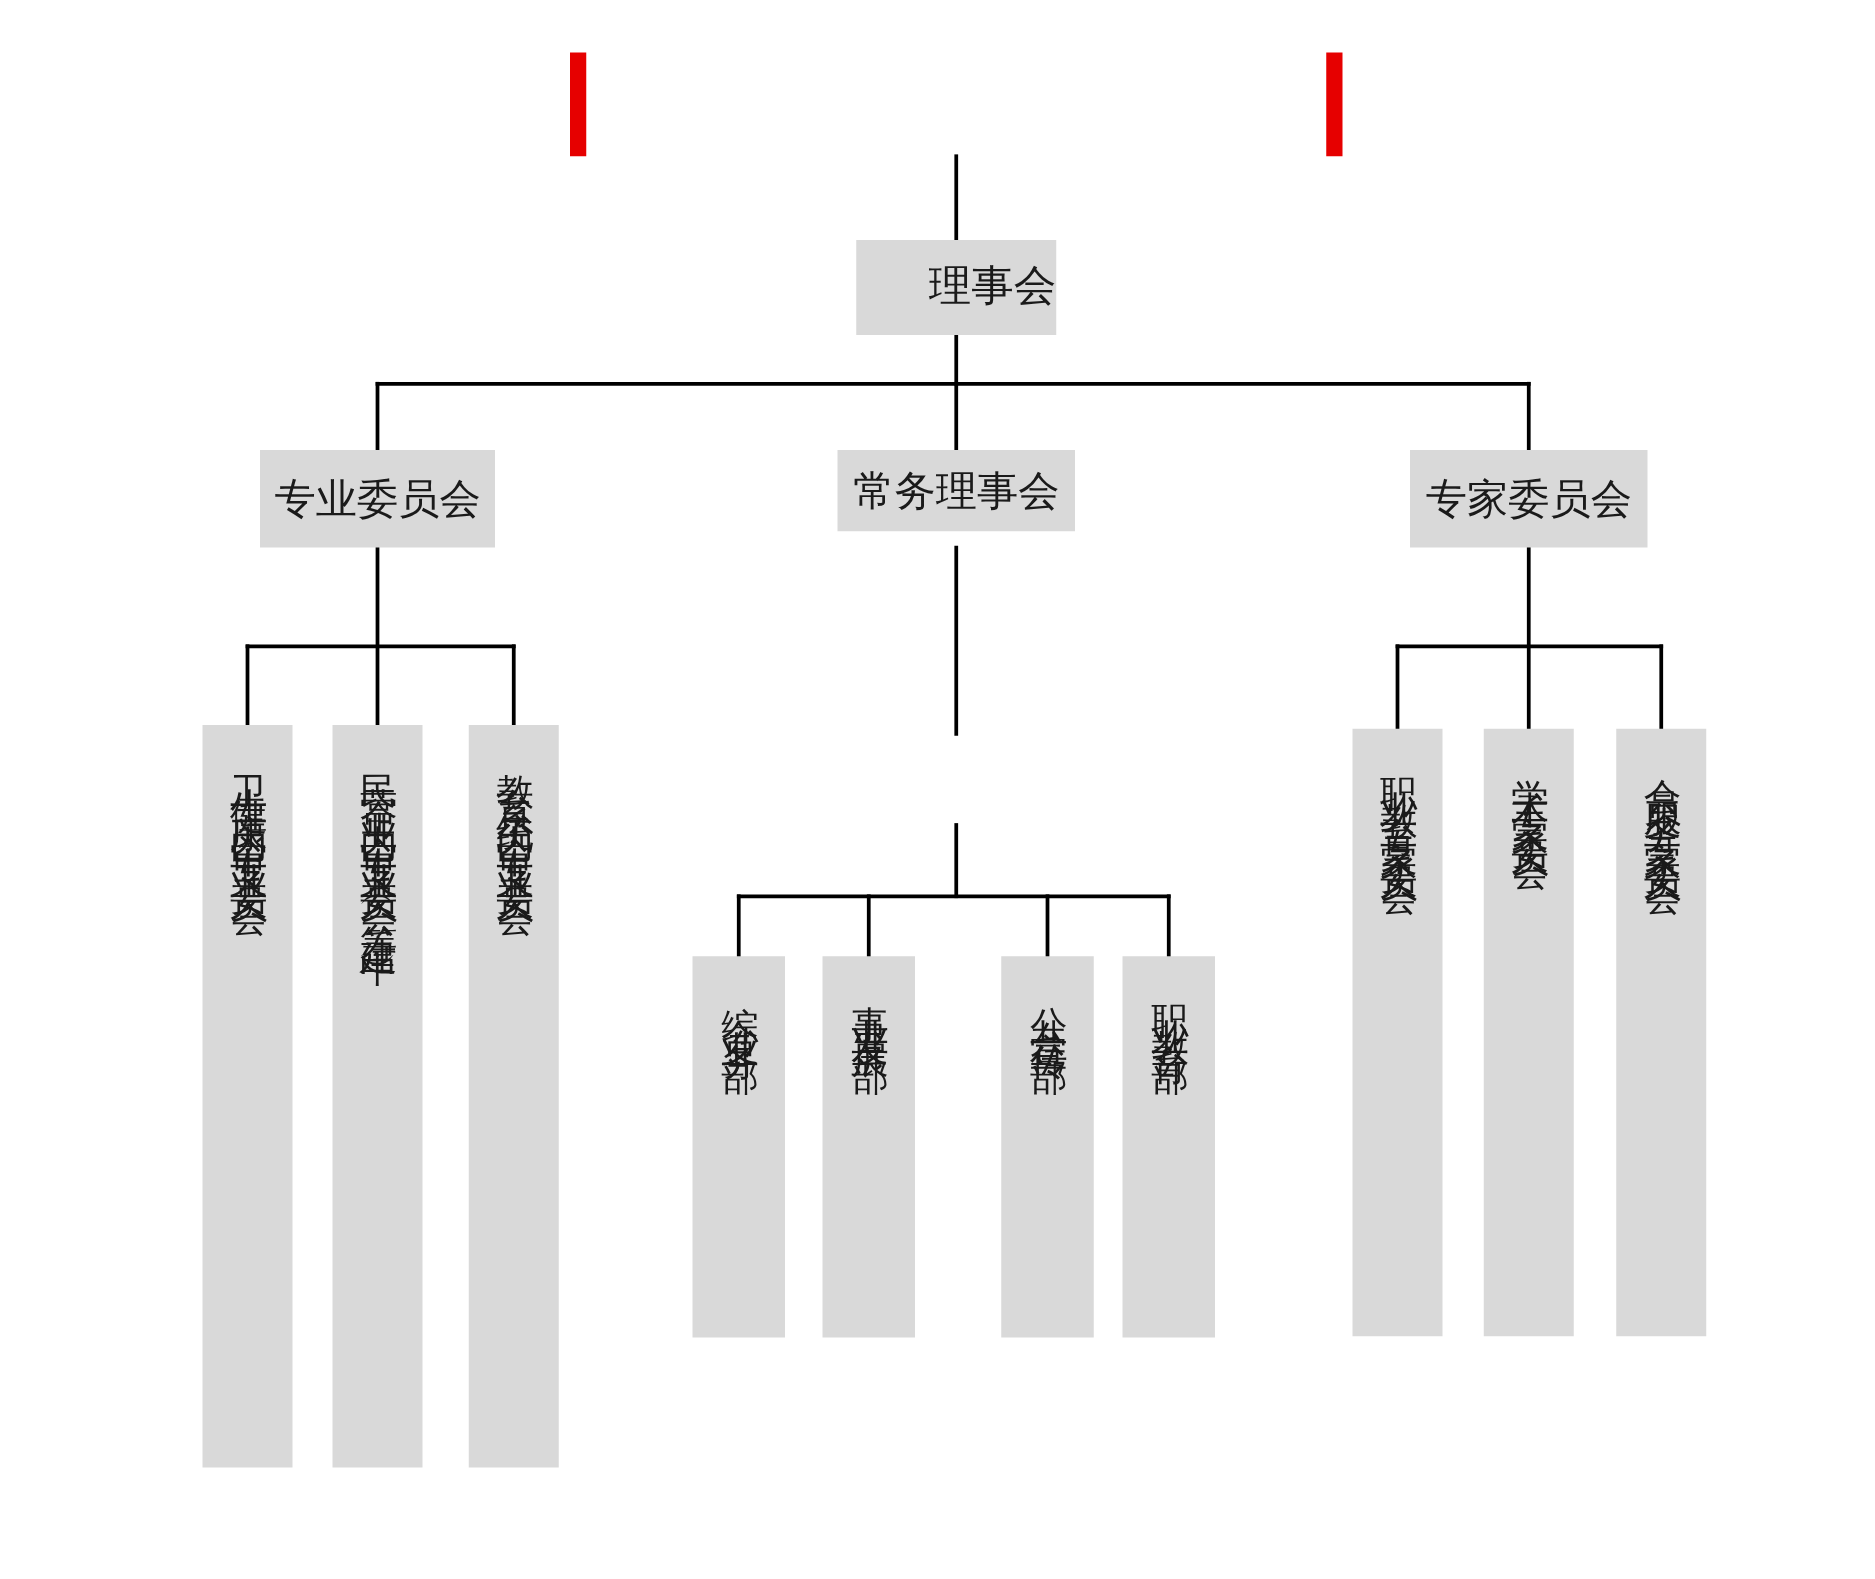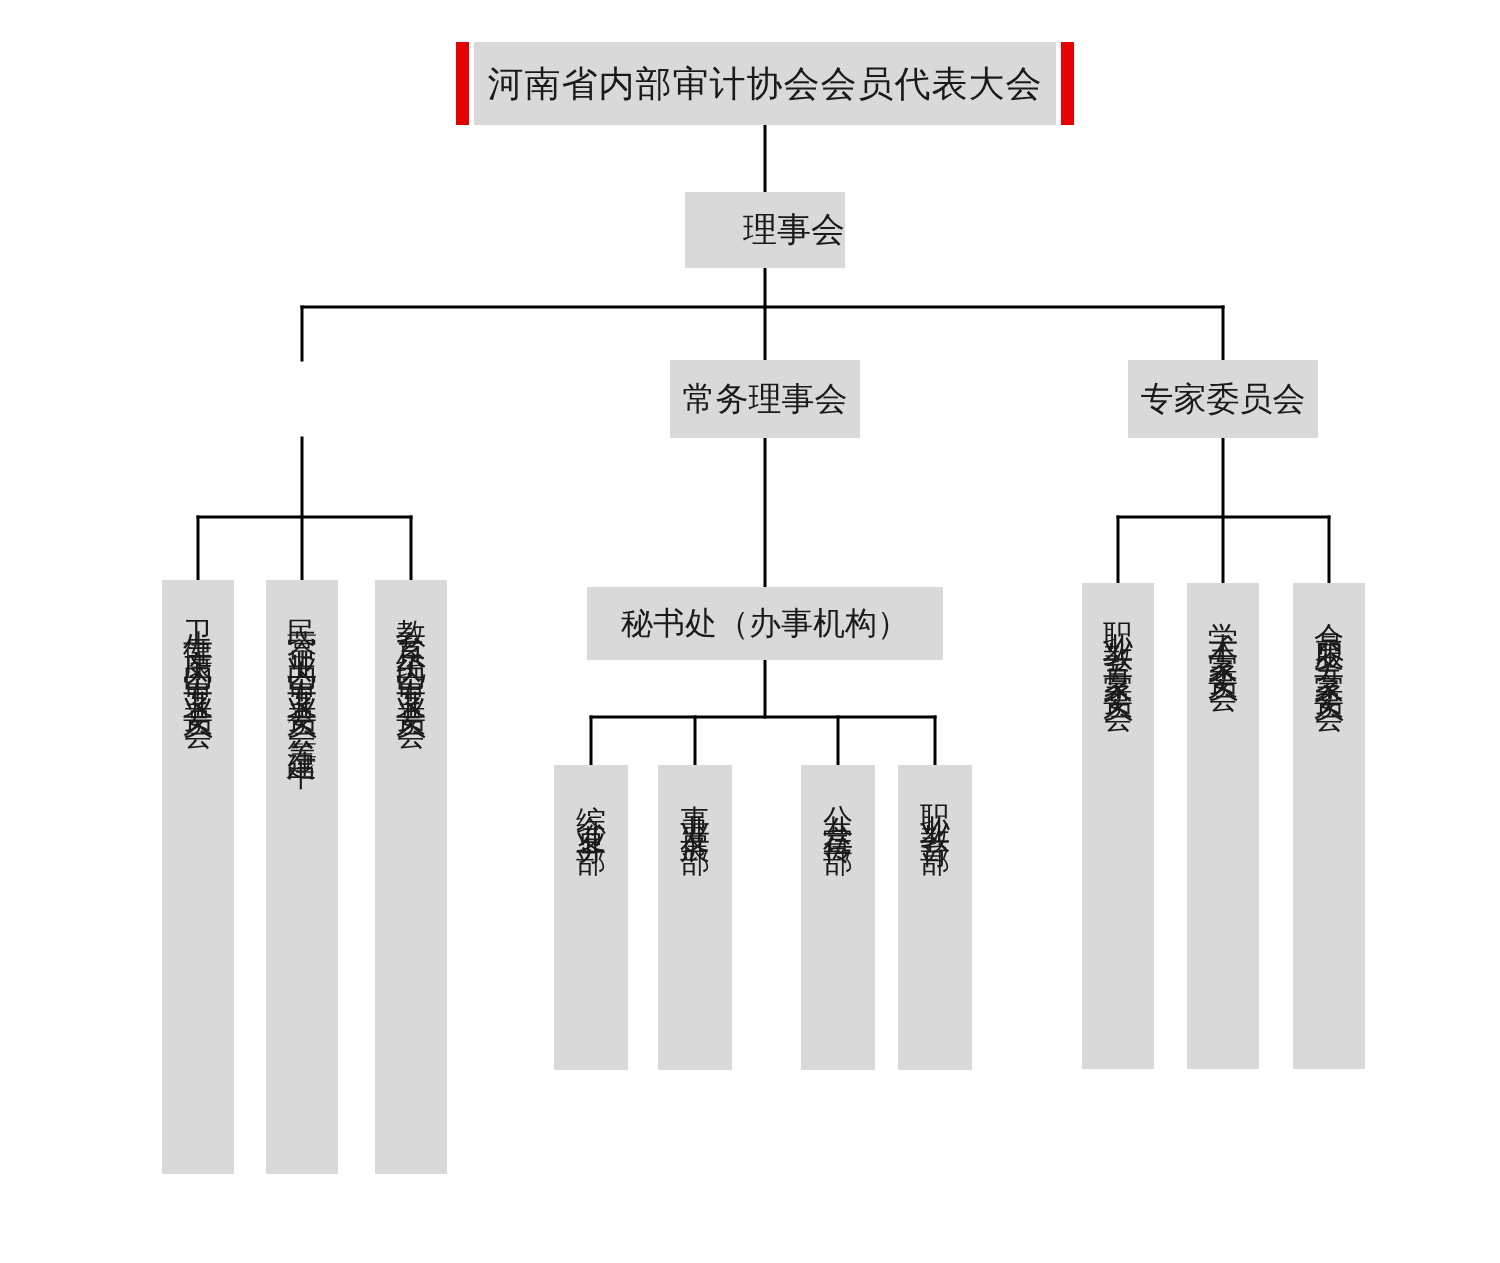--- a/index.html
+++ b/index.html
@@ -94,39 +94,36 @@
       <line x1="935" y1="717" x2="935" y2="765"></line>
 
       <line x1="1223" y1="438" x2="1223" y2="583"></line>
       <line x1="1118" y1="517" x2="1329" y2="517"></line>
       <line x1="1118" y1="517" x2="1118" y2="583"></line>
       <line x1="1329" y1="517" x2="1329" y2="583"></line>
     </g>
   </svg>
 
   <div class="redbar" style="left:456px; top:42px; width:13px; height:83px;"></div>
-  <div class="node title" style="left:474px; top:42px; width:582px; height:83px;">
-    <span>河南省内部审计协会会员代表大会</span>
-  </div>
   <div class="redbar" style="left:1061px; top:42px; width:13px; height:83px;"></div>
 
   <div class="node lvl2" style="left:685px; top:192px; width:160px; height:76px;justify-content:flex-end;">
     <span>理事会</span>
   </div>
 
-  <div class="node lvl3" style="left:670px; top:360px; width:190px; height:78px;">
+  <div class="node lvl3" style="left:208px; top:360px; width:188px; height:78px;">
+    <span>专业委员会</span>
+  </div>
+  <div class="node lvl3" style="left:670px; top:360px; width:190px; height:65px;">
     <span>常务理事会</span>
   </div>
   <div class="node lvl3" style="left:1128px; top:360px; width:190px; height:78px;">
     <span>专家委员会</span>
   </div>
 
-  <div class="node lvl4" style="left:587px; top:587px; width:356px; height:73px;">
-    <span>秘书处（办事机构）</span>
-  </div>
 
   <div class="vnode" style="left:162px; top:580px; width:72px; height:594px;">
     <span>卫生健康内审专业委员会</span>
   </div>
   <div class="vnode" style="left:266px; top:580px; width:72px; height:594px;">
     <span>民营企业内审专业委员会（筹建中）</span>
   </div>
   <div class="vnode" style="left:375px; top:580px; width:72px; height:594px;">
     <span>教育系统内审专业委员会</span>
   </div>

